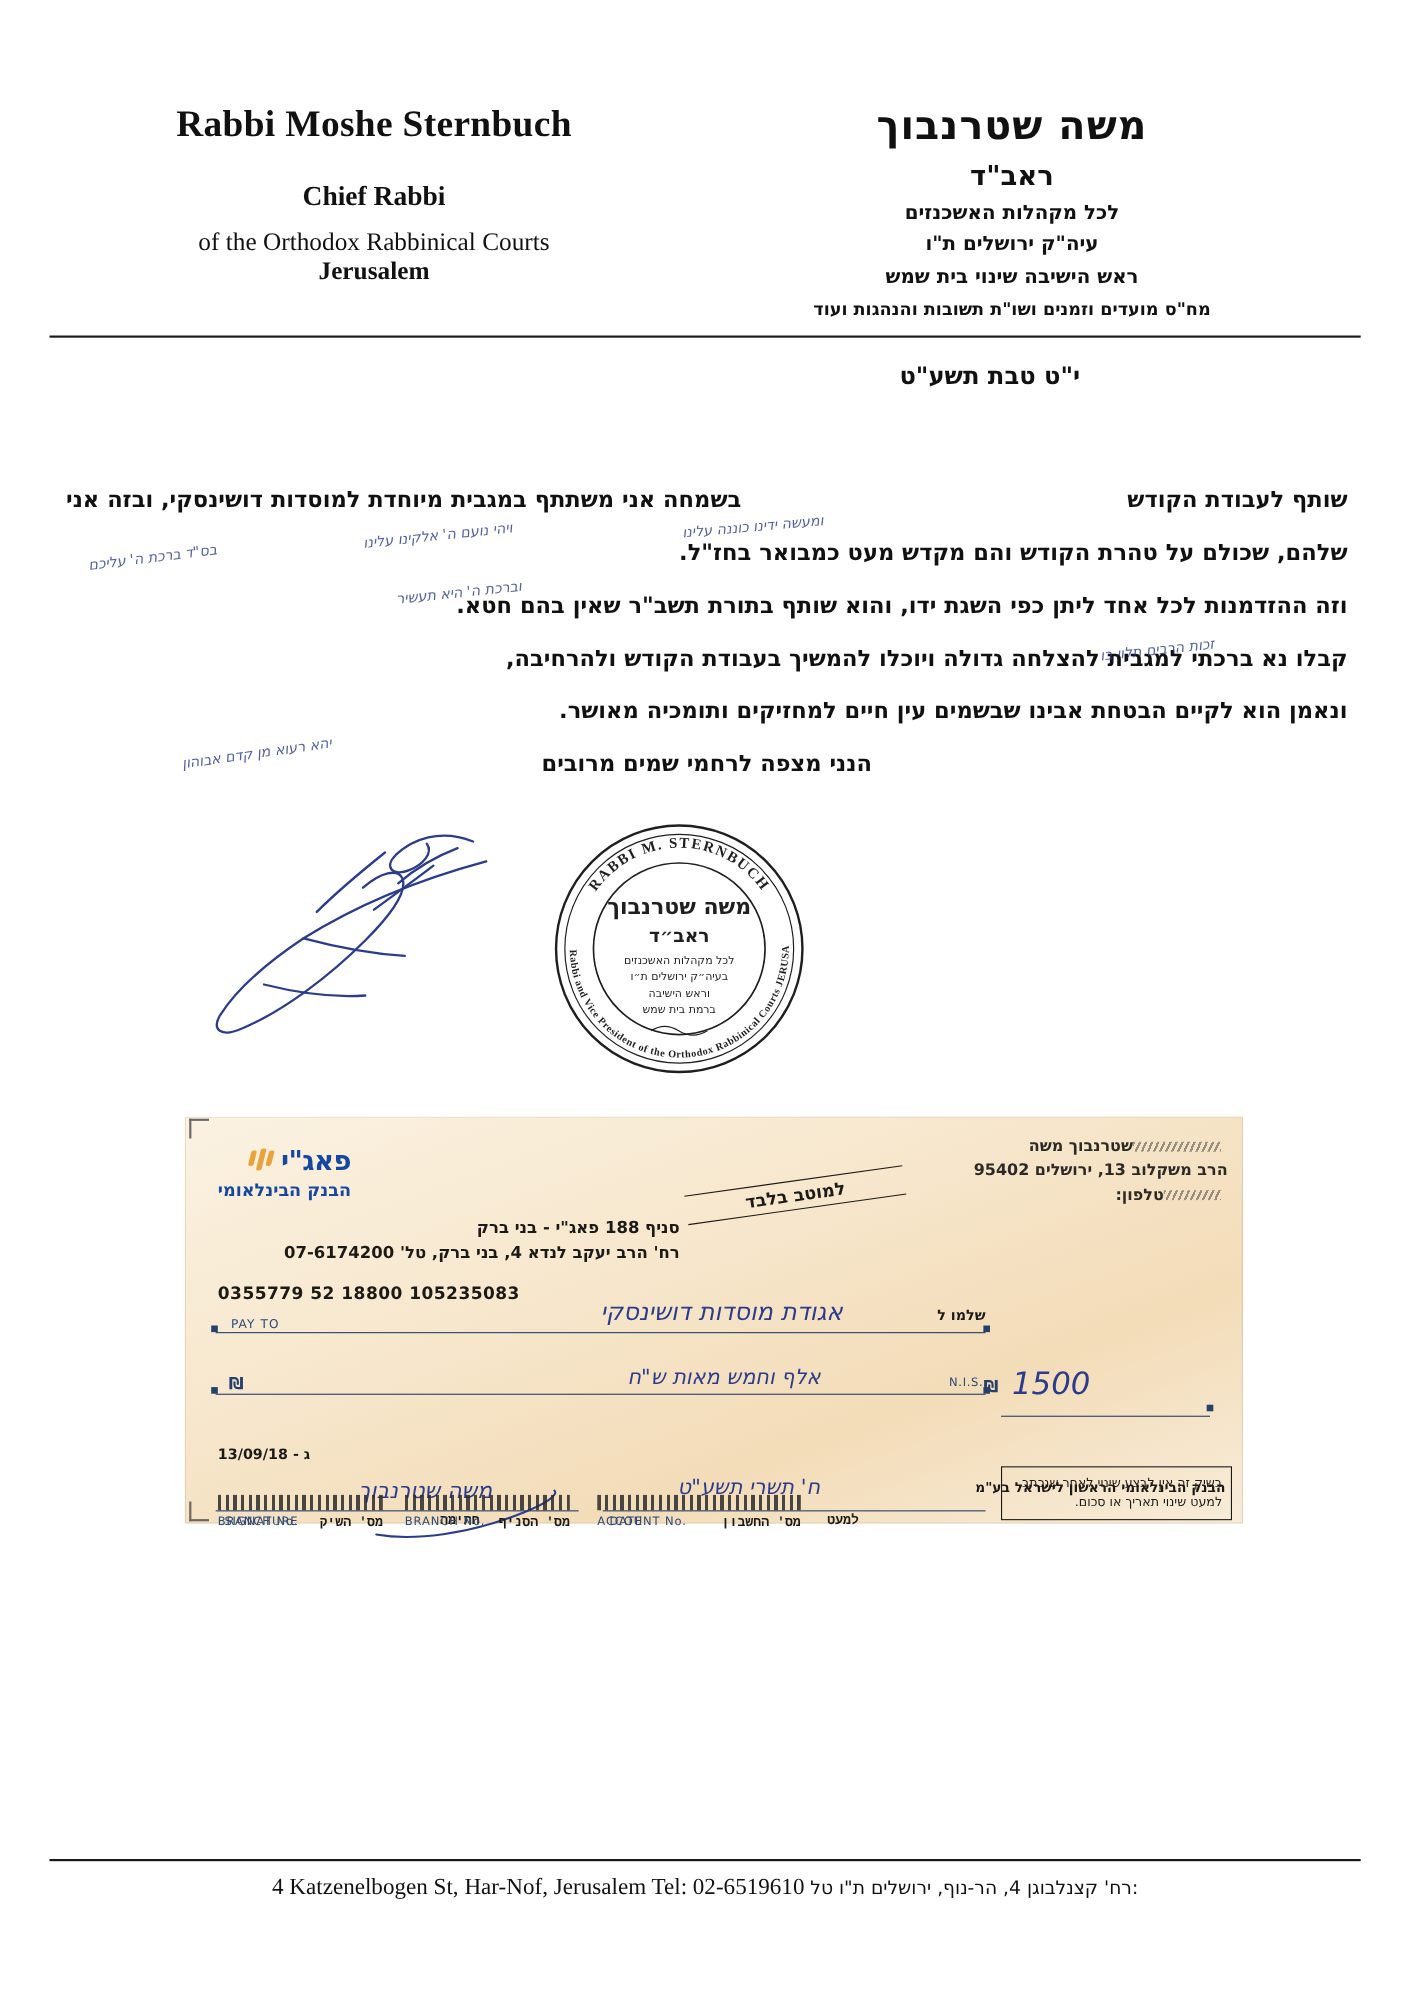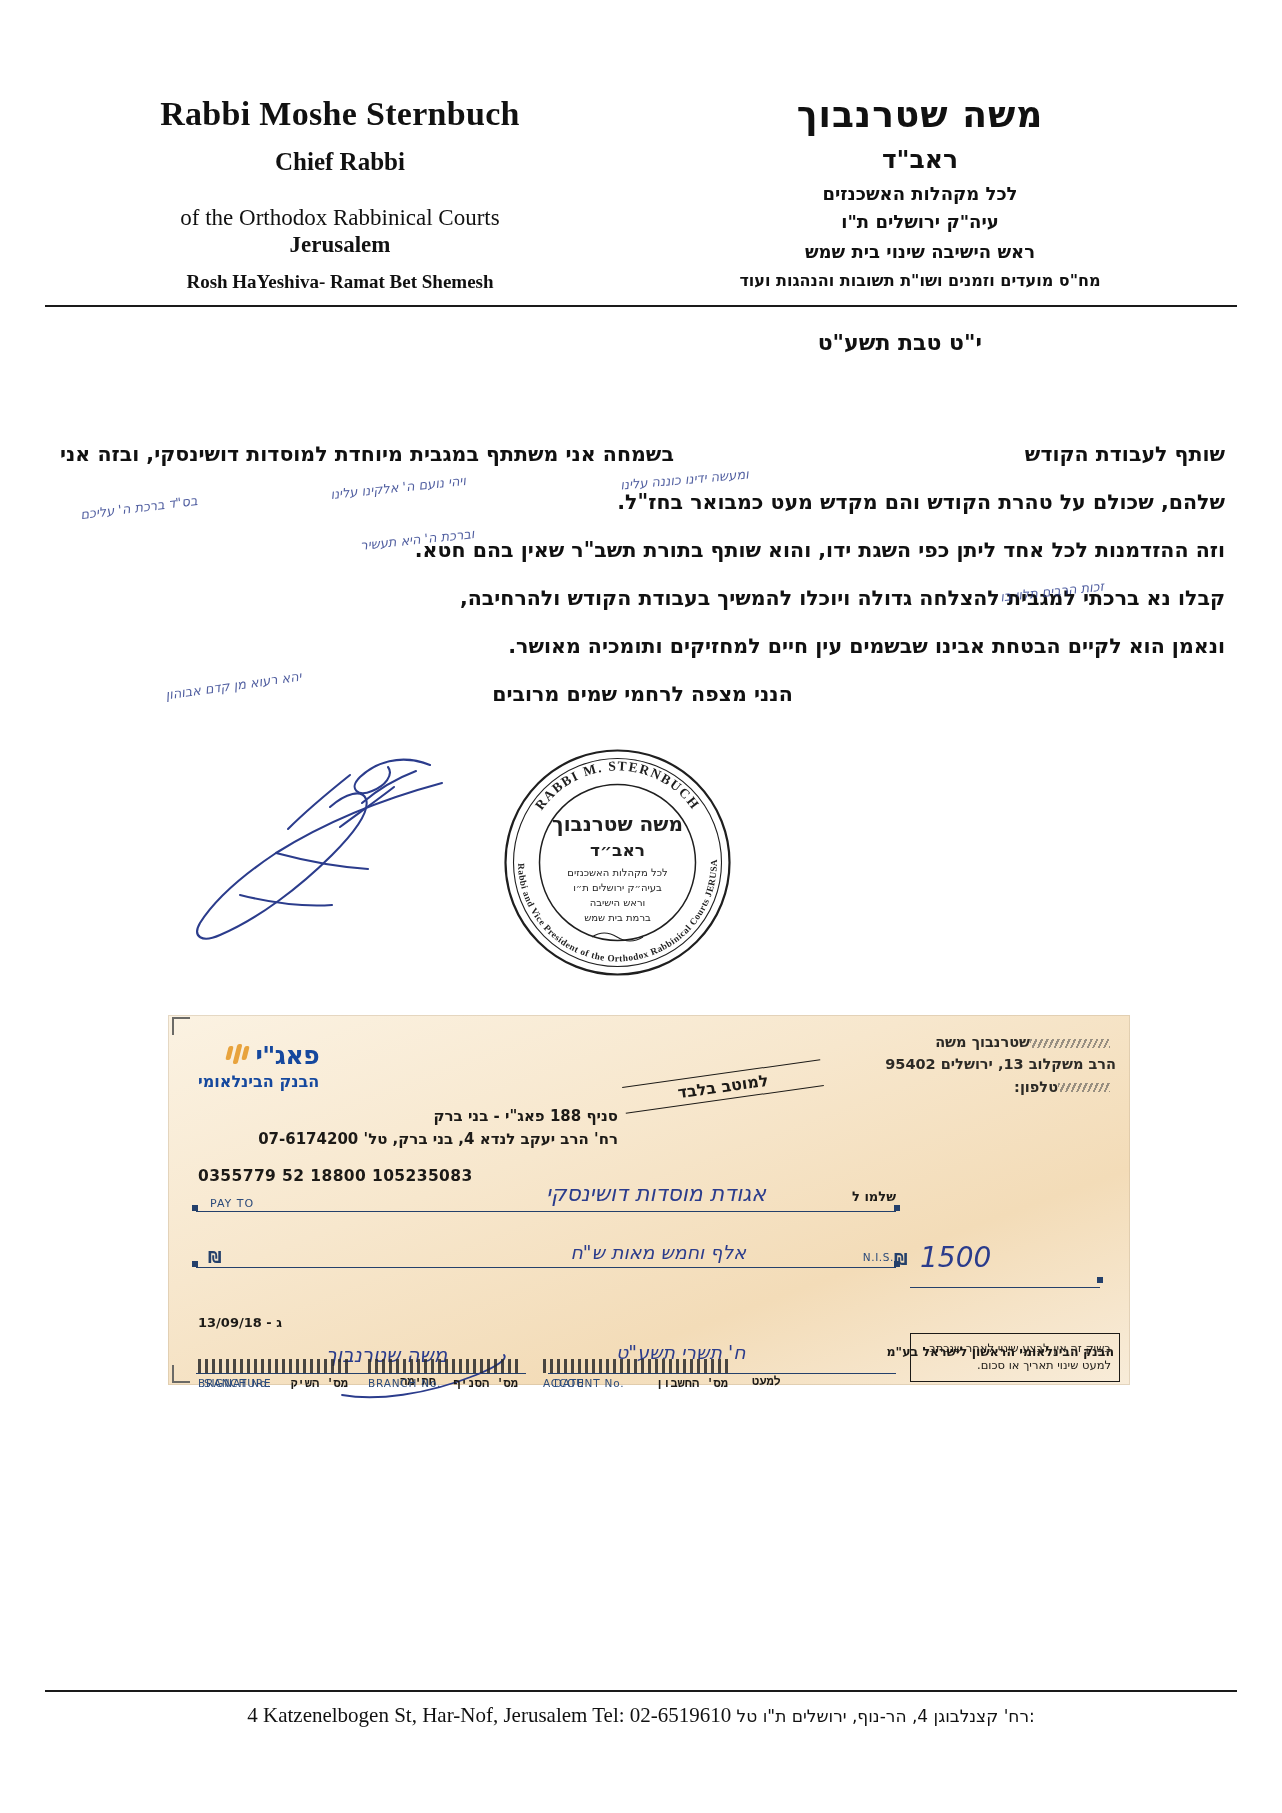--- a/index.html
+++ b/index.html
@@ -9,22 +9,22 @@
   }
   .page{position:absolute;inset:0;background:#fff;}
 
   
   .letterhead{position:absolute;left:0;top:95px;width:1105px;height:205px;}
   .lh-en{position:absolute;left:55px;top:0;width:570px;text-align:center;}
   .lh-he{position:absolute;left:640px;top:0;width:560px;text-align:center;direction:rtl;}
 
   .en-name{font-size:34px;font-weight:bold;letter-spacing:.3px;line-height:1.1;
            font-family:"Liberation Serif",serif;}
-  .en-sub1{font-size:25px;font-weight:bold;margin-top:16px;line-height:1.1;}
-  .en-sub2{font-size:23px;margin-top:28px;line-height:1.18;}
+  .en-sub1{font-size:25px;font-weight:bold;margin-top:33px;line-height:1.1;}
+  .en-sub2{font-size:23px;margin-top:13px;line-height:1.18;}
   .en-sub3{font-size:23px;font-weight:bold;line-height:1.18;}
   .en-sub4{font-size:19px;font-weight:bold;margin-top:14px;line-height:1.1;}
 
   .he-name{font-size:36px;font-weight:bold;line-height:1.1;
            font-family:"DejaVu Sans",sans-serif;letter-spacing:1px;}
   .he-sub1{font-size:25px;font-weight:bold;margin-top:10px;font-family:"DejaVu Sans",sans-serif;}
   .he-line{font-size:18px;margin-top:9px;font-family:"DejaVu Sans",sans-serif;font-weight:bold;}
   .he-line.small{font-size:16px;}
   .he-line.tight{margin-top:7px;}
 
@@ -150,21 +150,20 @@
 
 <div class="page">
 
   <div class="letterhead">
 
     <div class="lh-en">
       <div class="en-name">Rabbi Moshe Sternbuch</div>
       <div class="en-sub1">Chief Rabbi</div>
       <div class="en-sub2">of the Orthodox Rabbinical Courts</div>
       <div class="en-sub3">Jerusalem</div>
-      <div class="en-sub4">Rosh HaYeshiva- Ramat Bet Shemesh</div>
     </div>
 
     <div class="lh-he">
       <div class="he-name">משה שטרנבוך</div>
       <div class="he-sub1">ראב"ד</div>
       <div class="he-line">לכל מקהלות האשכנזים</div>
       <div class="he-line tight">עיה"ק ירושלים ת"ו</div>
       <div class="he-line">ראש הישיבה שינוי בית שמש</div>
       <div class="he-line small">מח"ס מועדים וזמנים ושו"ת תשובות והנהגות ועוד</div>
     </div>

